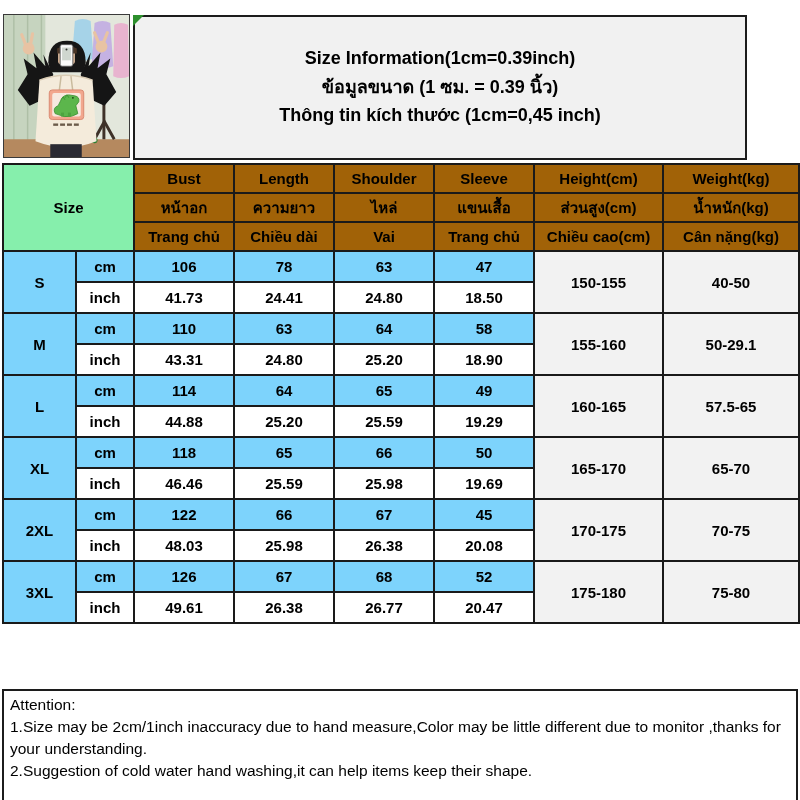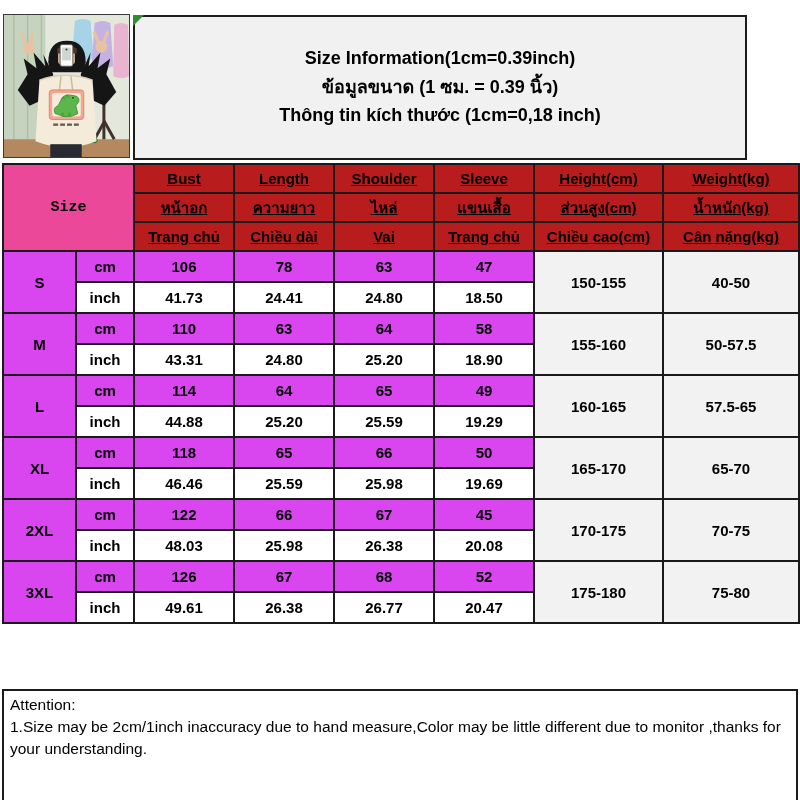--- a/index.html
+++ b/index.html
@@ -30,24 +30,24 @@
   table.size-table{
     position:absolute;left:2px;top:163px;width:796px;
     border-collapse:collapse;table-layout:fixed;
   }
   .size-table td{
     border:2px solid #1a1a1a;text-align:center;vertical-align:middle;
     font-weight:bold;font-size:15px;padding:0;overflow:hidden;
   }
   .hdr-row{height:29px;}
   .data-row{height:31px;}
-  .c-hdr{background:#b91c1c;text-decoration:underline;}
-  .c-sizehead{background:#ec4899;font-size:30px;font-family:Liberation Mono, monospace;}
+  .c-hdr{background:#a16207;}
+  .c-sizehead{background:#86efac;font-size:30px;}
   .c-size{background:#e6e6e6;font-size:16px;}
-  .r-cm td{background:#d946ef;}
+  .r-cm td{background:#7dd3fc;}
   .r-inch td{background:#ffffff;}
   .c-unit{font-size:16px;}
   .c-merge{background:#f2f2f2 !important;}
   
   .attention-box{
     position:absolute;left:2px;top:689px;width:796px;height:122px;
     border:2px solid #1c1c1c;box-sizing:border-box;background:#ffffff;
     padding:3px 6px;font-size:15.5px;line-height:1.42;
   }
 </style>
@@ -103,21 +103,21 @@
       <rect x="71" y="110" width="5" height="2.4"></rect>
     </g>
     <path d="M47,131 l32,0 l0,13 l-32,0 Z" fill="#2a2a33"></path>
   </svg>
 </div>
 
 <div class="title-box">
   <div class="corner-triangle"></div>
   <div class="title-line">Size Information(1cm=0.39inch)</div>
   <div class="title-line">ข้อมูลขนาด (1 ซม. = 0.39 นิ้ว)</div>
-  <div class="title-line">Thông tin kích thước (1cm=0,18 inch)</div>
+  <div class="title-line">Thông tin kích thước (1cm=0,45 inch)</div>
 </div>
 
 <table class="size-table">
   <colgroup>
     <col style="width:73px">
       <col style="width:58px">
       <col style="width:100px">
       <col style="width:100px">
     <col style="width:100px">
       <col style="width:100px">
@@ -170,21 +170,21 @@
     </tr>
 
     <tr class="data-row r-cm">
       <td rowspan="2" class="c-size">M</td>
       <td class="c-unit">cm</td>
       <td>110</td>
       <td>63</td>
       <td>64</td>
       <td>58</td>
       <td rowspan="2" class="c-merge">155-160</td>
-      <td rowspan="2" class="c-merge">50-57.5</td>
+      <td rowspan="2" class="c-merge">50-29.1</td>
     </tr>
     <tr class="data-row r-inch">
       <td class="c-unit">inch</td>
       <td>43.31</td>
       <td>24.80</td>
       <td>25.20</td>
       <td>18.90</td>
     </tr>
 
     <tr class="data-row r-cm">
@@ -257,13 +257,14 @@
       <td>26.38</td>
       <td>26.77</td>
       <td>20.47</td>
     </tr>
   </tbody>
 </table>
 
 <div class="attention-box">
   <div>Attention:</div>
   <div>1.Size may be 2cm/1inch inaccuracy due to hand measure,Color may be little different due to monitor ,thanks for your understanding.</div>
+  <div>2.Suggestion of cold water hand washing,it can help items keep their shape.</div>
 </div>
 
 </body></html>

